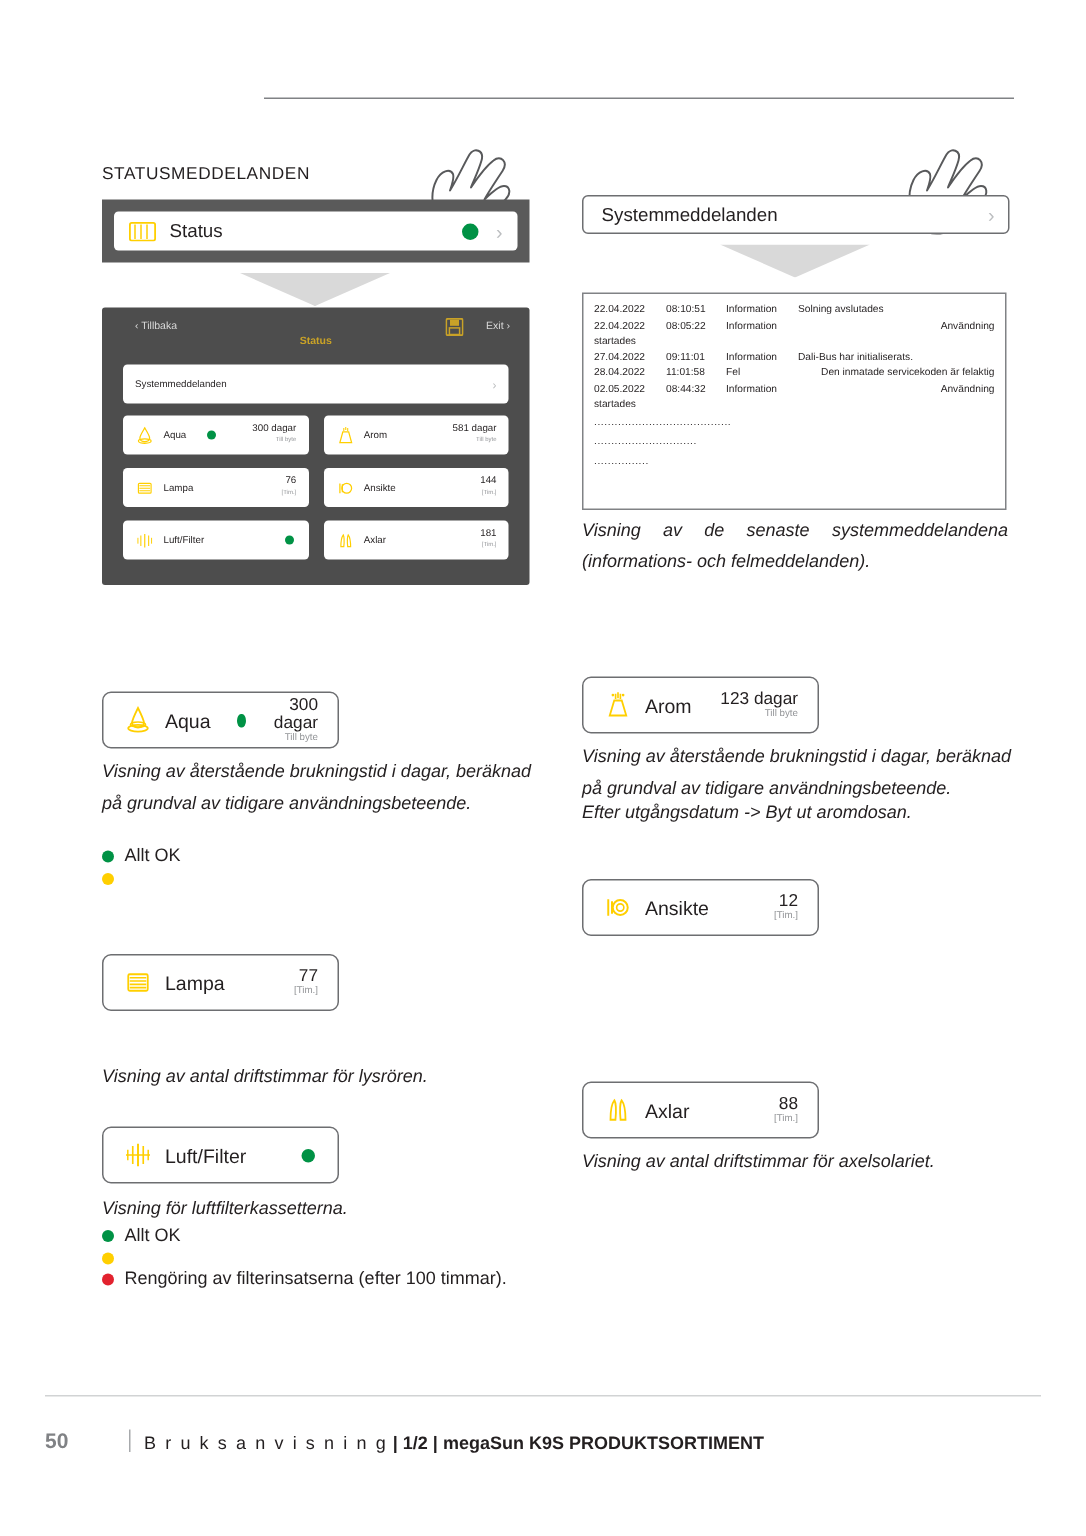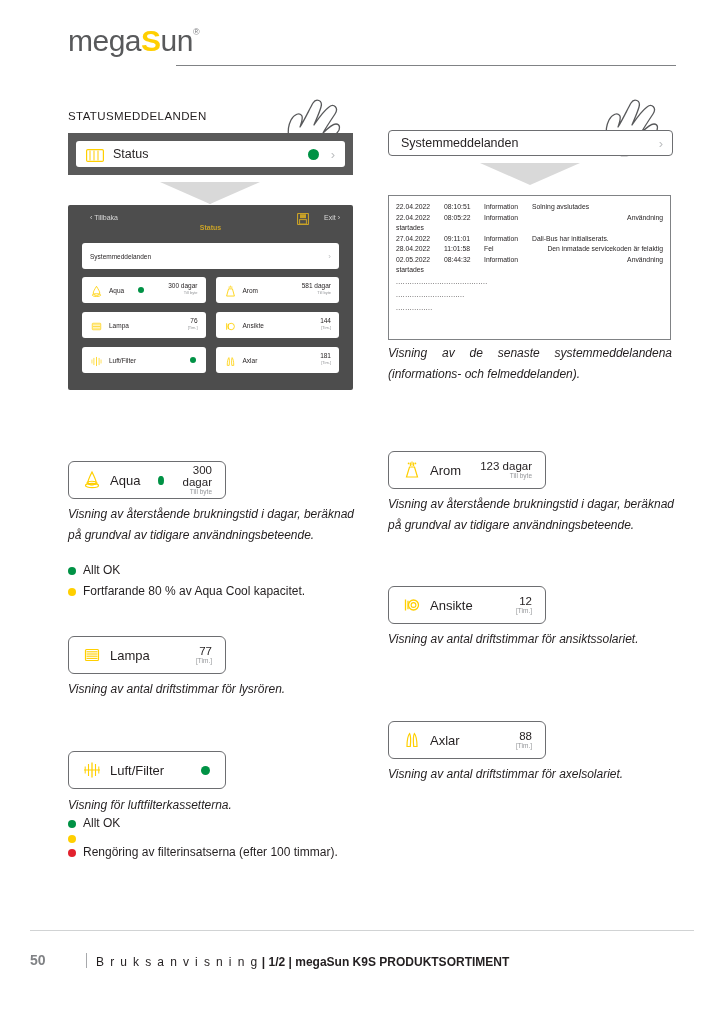--- a/index.html
+++ b/index.html
@@ -113,21 +113,20 @@
   .foot-txt { position: absolute; left: 66px; top: 3px; font-size: 12px; color: #231f20; }
   .foot-txt .sp1 { letter-spacing: 1.4px; }
   .foot-txt .b { font-weight: 700; }
 </style>
 </head>
 <body>
 
 <div class="page">
 
   <div class="header">
-    <div class="logo"><span>mega</span><span class="s">S</span><span>un</span><span class="reg">®</span></div>
     <div class="header-rule"></div>
   </div>
 
   <div class="sec-title" style="left:68px; top:110px;">STATUSMEDDELANDEN</div>
 
   <svg class="hand" style="left:278px; top:96px;" width="64" height="62" viewBox="0 0 64 62">
     <path d="M18 56 C10 46 8 34 13 24 C16 18 22 16 24 20 C25 23 23 28 22 31
              C27 23 32 12 35 7 C38 2 45 4 43 11 C41 18 37 26 36 29
              C40 23 47 14 51 11 C56 7 61 12 57 18 C53 24 47 33 45 37
              C49 33 55 28 58 28 C62 28 63 33 59 37 C54 42 46 50 42 55
@@ -340,41 +339,40 @@
     </span>
   </div>
   <div class="para" style="left:68px; top:504px; width:286px;">Visning av återstående brukningstid i dagar, beräknad på grundval av tidigare användningsbeteende.</div>
   <div style="position:absolute; left:68px; top:560px; width:300px;">
     <div class="bullet-line">
       <span class="bdot" style="background:#009245;"></span>
       <span>Allt OK</span>
     </div>
     <div class="bullet-line">
       <span class="bdot" style="background:#ffcf00;"></span>
-      <span>Fortfarande 80 % av Aqua Cool kapacitet.</span>
     </div>
   </div>
 
   <div class="tile" style="left:68px; top:636px; width:158px;">
     <span class="t-ic">
       <svg width="20" height="20" viewBox="0 0 20 20">
         <rect x="3.5" y="4.5" width="13" height="11" rx="1" fill="none" stroke="#ffcf00" stroke-width="1.2"></rect>
         <line x1="4.5" y1="6.8" x2="15.5" y2="6.8" stroke="#ffcf00" stroke-width="1.1"></line>
         <line x1="4.5" y1="9" x2="15.5" y2="9" stroke="#ffcf00" stroke-width="1.1"></line>
         <line x1="4.5" y1="11.2" x2="15.5" y2="11.2" stroke="#ffcf00" stroke-width="1.1"></line>
         <line x1="4.5" y1="13.4" x2="15.5" y2="13.4" stroke="#ffcf00" stroke-width="1.1"></line>
       </svg>
     </span>
     <span class="t-nm">Lampa</span>
     <span class="t-val" style="position:absolute; right:13px;margin-left:47px;">
       <span class="big">77</span>
       <span class="sub">[Tim.]</span>
     </span>
   </div>
-  <div class="para" style="left:68px; top:679px; width:300px; text-align:left;">Visning av antal driftstimmar för lysrören.</div>
+  <div class="para" style="left:68px; top:707px; width:300px; text-align:left;">Visning av antal driftstimmar för lysrören.</div>
 
   <div class="tile" style="left:68px; top:751px; width:158px;">
     <span class="t-ic">
       <svg width="20" height="20" viewBox="0 0 20 20">
         <line x1="10" y1="2.5" x2="10" y2="17.5" stroke="#ffcf00" stroke-width="1.3"></line>
         <line x1="6.5" y1="4" x2="6.5" y2="16" stroke="#ffcf00" stroke-width="1.1"></line>
         <line x1="13.5" y1="4" x2="13.5" y2="16" stroke="#ffcf00" stroke-width="1.1"></line>
         <line x1="3.2" y1="6.5" x2="3.2" y2="13.5" stroke="#ffcf00" stroke-width="1"></line>
         <line x1="16.8" y1="6.5" x2="16.8" y2="13.5" stroke="#ffcf00" stroke-width="1"></line>
         <line x1="2" y1="10" x2="18" y2="10" stroke="#ffcf00" stroke-width="1"></line>
@@ -407,36 +405,36 @@
         <circle cx="13.4" cy="3.4" r="0.9" fill="#ffcf00"></circle>
       </svg>
     </span>
     <span class="t-nm">Arom</span>
     <span class="t-val" style="position:absolute; right:13px;">
       <span class="big">123 dagar</span>
       <span class="sub">Till byte</span>
     </span>
   </div>
   <div class="para" style="left:388px; top:494px; width:286px;">Visning av återstående brukningstid i dagar, beräknad på grundval av tidigare användningsbeteende.</div>
+  <div class="para" style="left:388px; top:531px; width:286px; text-align:left;">Efter utgångsdatum -&gt; Byt ut aromdosan.</div>
 
   <div class="tile" style="left:388px; top:586px; width:158px;">
     <span class="t-ic">
       <svg width="20" height="20" viewBox="0 0 20 20">
         <circle cx="11.5" cy="10" r="5" fill="none" stroke="#ffcf00" stroke-width="1.3"></circle>
         <circle cx="11.5" cy="10" r="2.4" fill="none" stroke="#ffcf00" stroke-width="1.1"></circle>
         <path d="M3.5 4.5 L3.5 15.5 M6 5.8 L6 14.2" stroke="#ffcf00" stroke-width="1.3"></path>
       </svg>
     </span>
     <span class="t-nm">Ansikte</span>
     <span class="t-val" style="position:absolute; right:13px;">
       <span class="big">12</span>
       <span class="sub">[Tim.]</span>
     </span>
   </div>
-  <div class="para" style="left:388px; top:629px; width:300px; text-align:left;">Visning av antal driftstimmar för ansiktssolariet.</div>
 
   <div class="tile" style="left:388px; top:721px; width:158px;">
     <span class="t-ic">
       <svg width="20" height="20" viewBox="0 0 20 20">
         <path d="M5 16.5 C5 10 6 5.5 7.6 3.5 C8.8 5.5 8.8 11 8.3 16.5 Z" fill="none" stroke="#ffcf00" stroke-width="1.2"></path>
         <path d="M15 16.5 C15 10 14 5.5 12.4 3.5 C11.2 5.5 11.2 11 11.7 16.5 Z" fill="none" stroke="#ffcf00" stroke-width="1.2"></path>
       </svg>
     </span>
     <span class="t-nm">Axlar</span>
     <span class="t-val" style="position:absolute; right:13px;">

